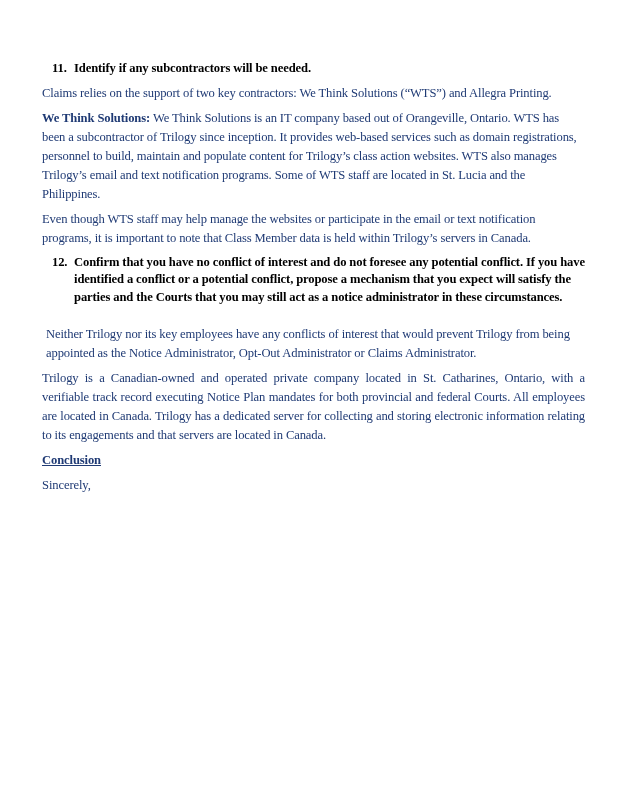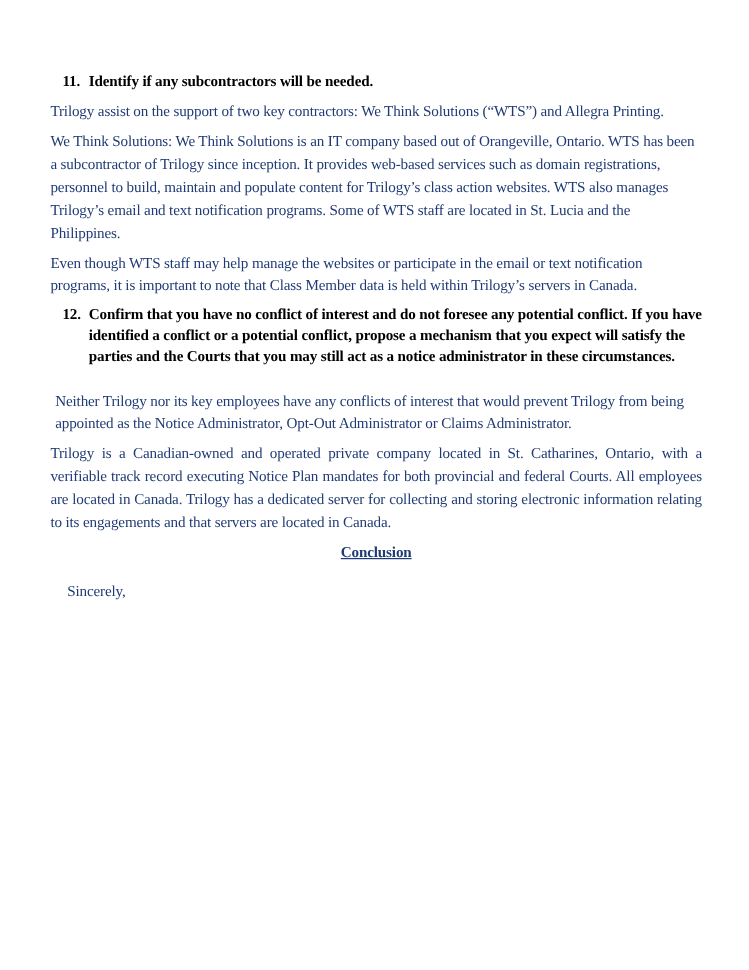--- a/index.html
+++ b/index.html
@@ -45,35 +45,34 @@
     margin: 0 0 6px 10px;
     padding-left: 22px;
     text-indent: -22px;
   }
   .numbered-heading .item-number {
     display: inline-block;
     width: 22px;
     text-indent: 0;
   }
   .lead-bold {
-    font-weight: normal;
+    font-weight: bold;
   }
   .conclusion-heading {
     font-weight: bold;
     text-decoration: underline;
     margin: 0 0 6px 0;
-    text-align: center;
   }
   .email-link {
     color: #1f3a74;
     text-decoration: underline;
     cursor: pointer;
   }
   .signoff {
-    margin: 14px;
+    margin: 0;
   }
   .page-number {
     position: absolute;
     top: 727px;
     left: 0;
     width: 100%;
     text-align: center;
     color: #1d4ed8;
     font-size: 12.6px;
     line-height: 19px;
@@ -81,21 +80,21 @@
   }
 </style>
 </head>
 <body>
 
 <div class="page">
   <div class="content">
 
     <div class="numbered-heading"><span class="item-number">11.</span><span>Identify if any subcontractors will be needed.</span></div>
 
-    <p class="para nowrap">Trilogy assist on the support of two key contractors: We Think Solutions (“WTS”) and Allegra Printing.</p>
+    <p class="para nowrap">Claims relies on the support of two key contractors: We Think Solutions (“WTS”) and Allegra Printing.</p>
 
     <p class="para"><span class="lead-bold">We Think Solutions:</span><span> We Think Solutions is an IT company based out of Orangeville, Ontario.  WTS has been a subcontractor of Trilogy since inception. It provides web-based services such as domain registrations, personnel to build, maintain and populate content for Trilogy’s class action websites. WTS also manages Trilogy’s email and text notification programs. Some of WTS staff are located in St. Lucia and the Philippines.</span></p>
 
     <p class="para">Even though WTS staff may help manage the websites or participate in the email or text notification programs, it is important to note that Class Member data is held within Trilogy’s servers in Canada.</p>
 
 
     <div class="numbered-heading"><span class="item-number">12.</span><span>Confirm that you have no conflict of interest and do not foresee any potential conflict. If you have identified a conflict or a potential conflict, propose a mechanism that you expect will satisfy the parties and the Courts that you may still act as a notice administrator in these circumstances.</span></div>
 
     <p class="para indent-sm">Neither Trilogy nor its key employees have any conflicts of interest that would prevent Trilogy from being appointed as the Notice Administrator, Opt-Out Administrator or Claims Administrator.</p>
 

